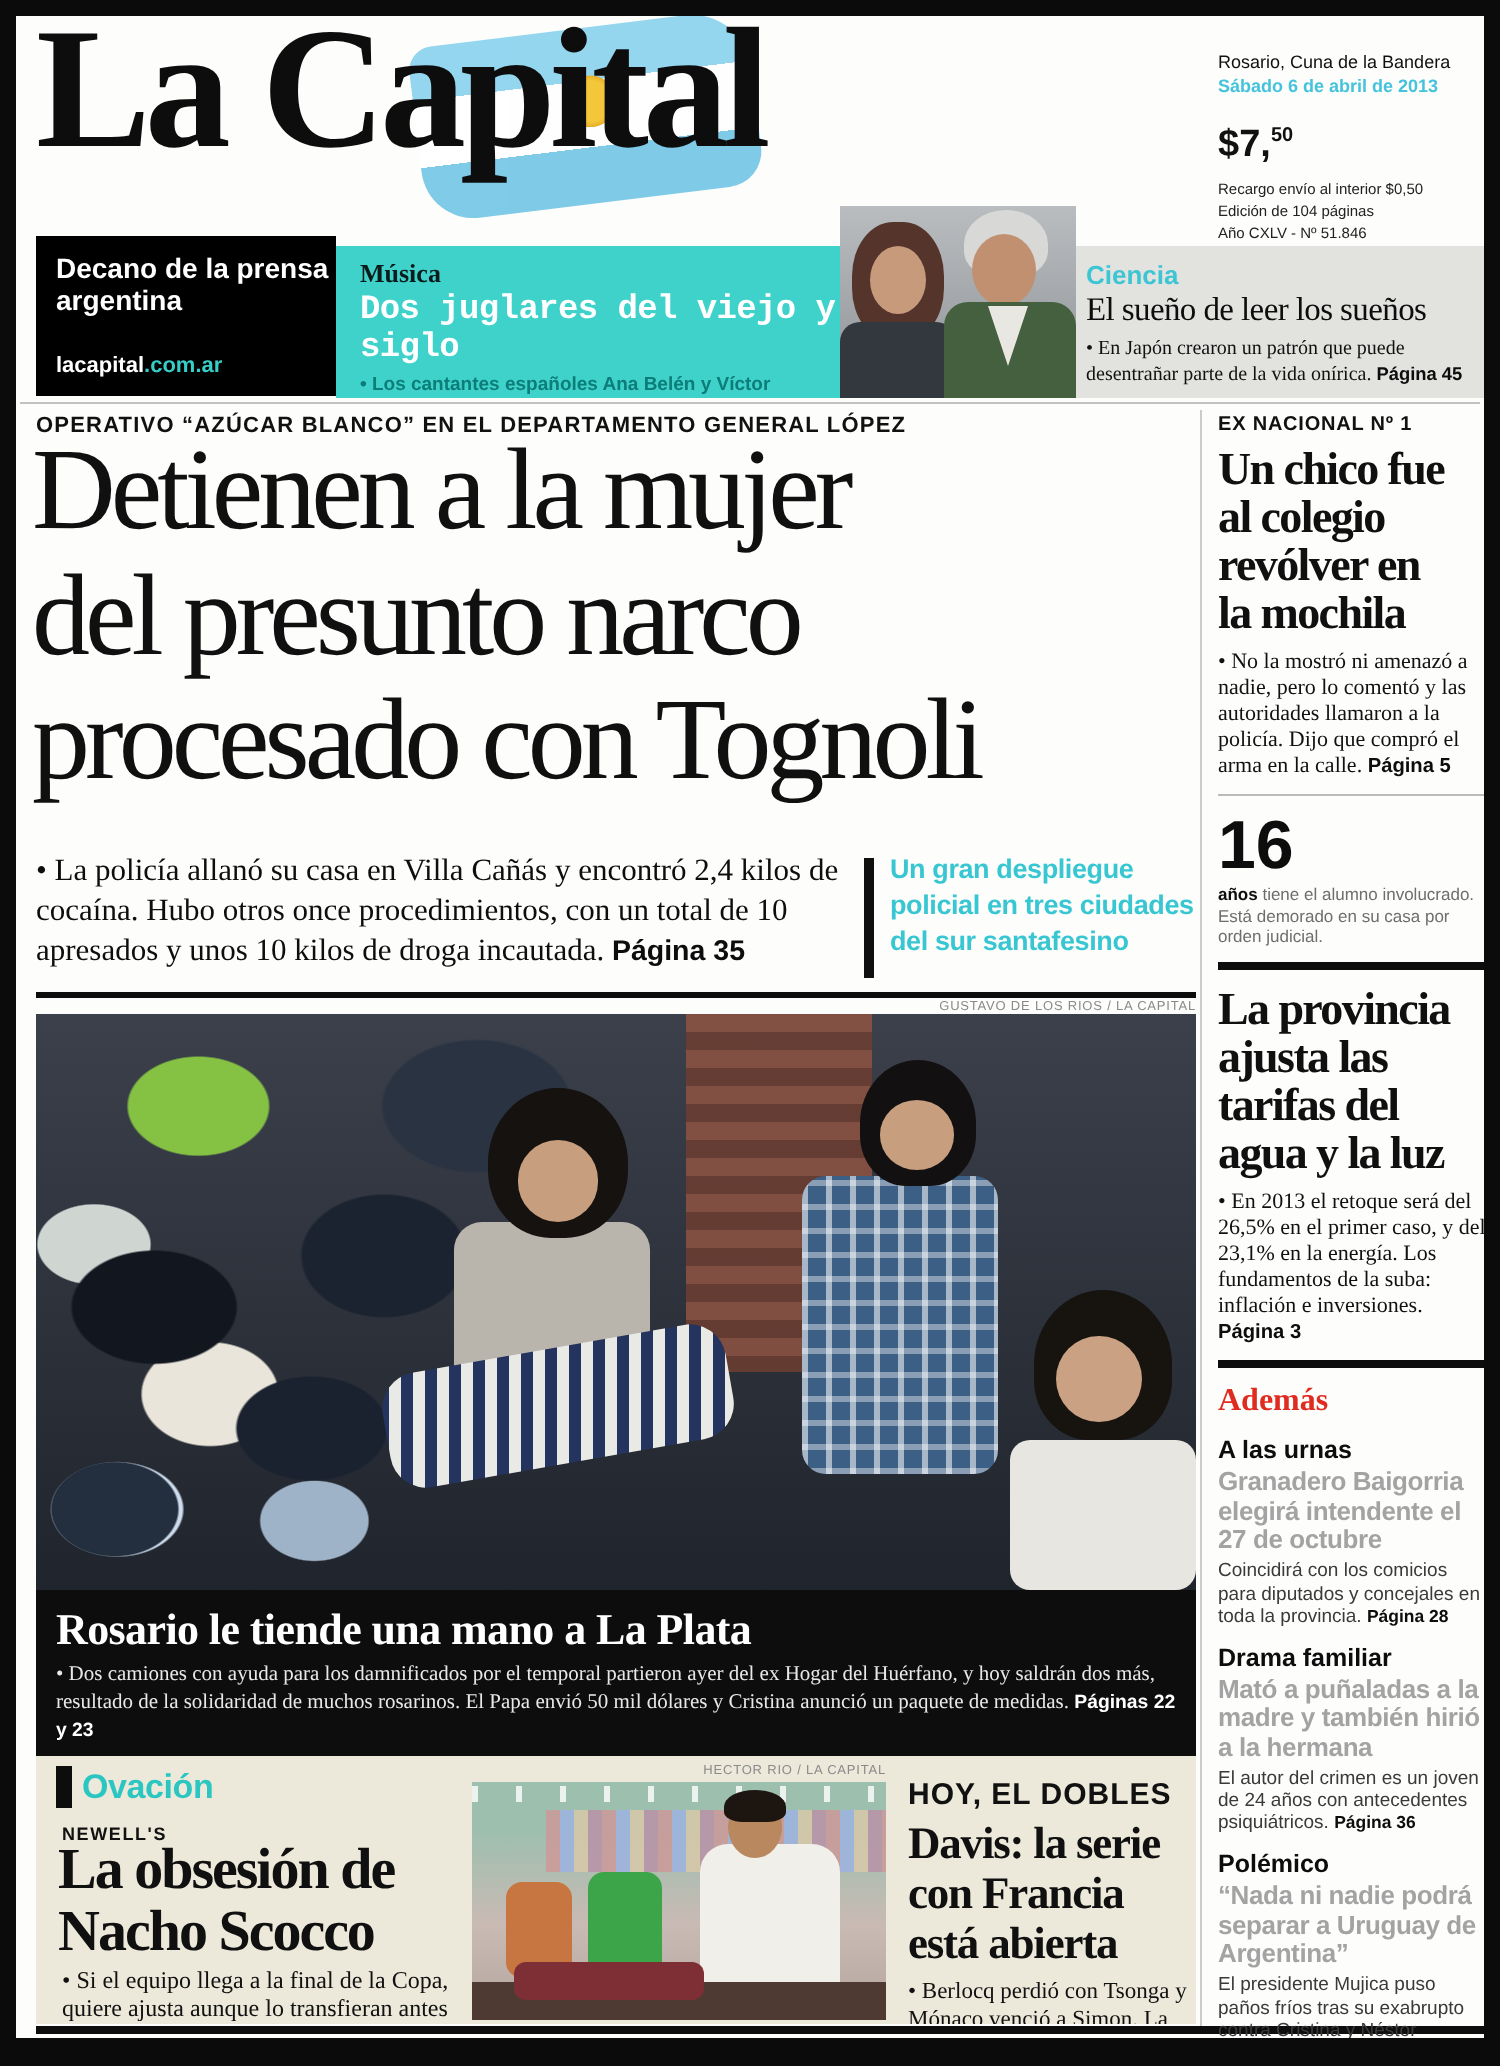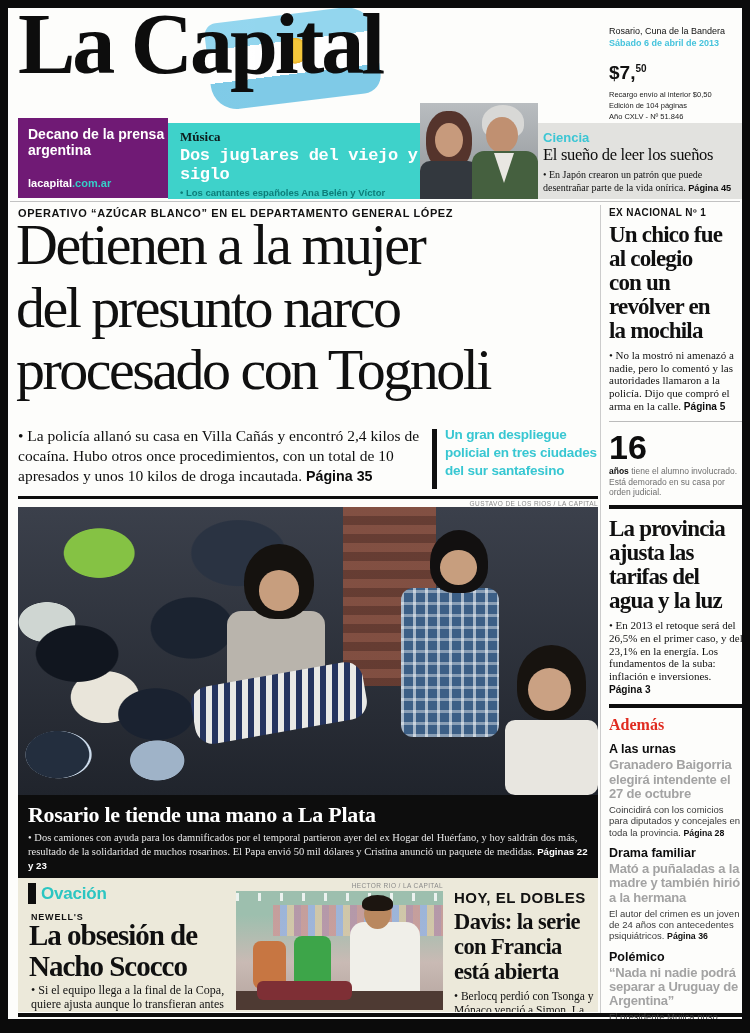--- a/index.html
+++ b/index.html
@@ -17,21 +17,21 @@
   .paper-title{position:absolute;left:10px;top:-14px;font-family:"Liberation Serif",serif;
         font-weight:700;font-size:86px;letter-spacing:-3px;color:#0d0d0d;z-index:2;white-space:nowrap;}
   .mh-info{position:absolute;left:601px;top:18px;width:130px;z-index:3;}
   .mh-loc{font-size:9px;font-weight:400;color:#111;}
   .mh-date{font-size:9px;font-weight:700;color:#45c3dc;margin-top:2px;}
   .mh-price{margin-top:14px;font-weight:700;color:#111;font-size:19px;}
   .mh-price sup{font-size:10px;}
   .mh-small{margin-top:6px;font-size:7.5px;color:#222;line-height:1.45;}
 
   
-  .promo-black{position:absolute;left:10px;top:110px;width:150px;height:80px;background:#701a75;color:#fff;}
+  .promo-black{position:absolute;left:10px;top:110px;width:150px;height:80px;background:#000000;color:#fff;}
   .promo-black .slogan{padding:8px 0 0 10px;font-size:14px;font-weight:700;line-height:1.15;}
   .promo-black .site{position:absolute;left:10px;bottom:9px;font-size:11px;font-weight:700;}
   .promo-black .site .suffix{color:#35cfc8;}
   .promo-teal{position:absolute;left:160px;top:115px;width:358px;height:76px;background:#3ed2ca;overflow:hidden;}
   .promo-teal .lbl{padding:6px 0 0 12px;font-family:"Liberation Serif",serif;font-weight:700;font-size:13px;color:#0c1b1b;}
   .promo-teal .ttl{padding:1px 0 0 12px;font-family:Liberation Mono, monospace;font-weight:700;font-size:17px;color:#ffffff;letter-spacing:-.3px;}
   .promo-teal .bdy{padding:3px 118px 0 12px;font-size:9.5px;font-weight:700;color:#0c7d79;line-height:1.3;}
   .promo-teal .bdy .secref{color:#0d0d0d;}
   .photo-musica{position:absolute;left:412px;top:95px;width:118px;height:96px;z-index:4;overflow:hidden;
         background:linear-gradient(180deg,#b9bdc0,#8e9296);}
@@ -285,21 +285,20 @@
     </div>
   </div>
 
   <div class="rule-thick r3"></div>
 
   <div class="rail">
     <div class="kicker">EX NACIONAL Nº 1</div>
     <div class="rl-h">
       <span>Un chico fue</span>
       <span>al colegio</span>
-      <span>con un</span>
       <span>revólver en</span>
       <span>la mochila</span>
     </div>
     <div class="rl-b"><span>• No la mostró ni amenazó a nadie, pero lo comentó y las autoridades llamaron a la policía. Dijo que compró el arma en la calle.</span> <span class="pageref">Página 5</span></div>
     <hr class="rl-hr">
     <div class="big-num">16</div>
     <div class="stat-txt"><b>años</b><span> tiene el alumno involucrado. Está demorado en su casa por orden judicial.</span></div>
     <div class="rl-rule"></div>
     <div class="rl-h">
       <span>La provincia</span>

